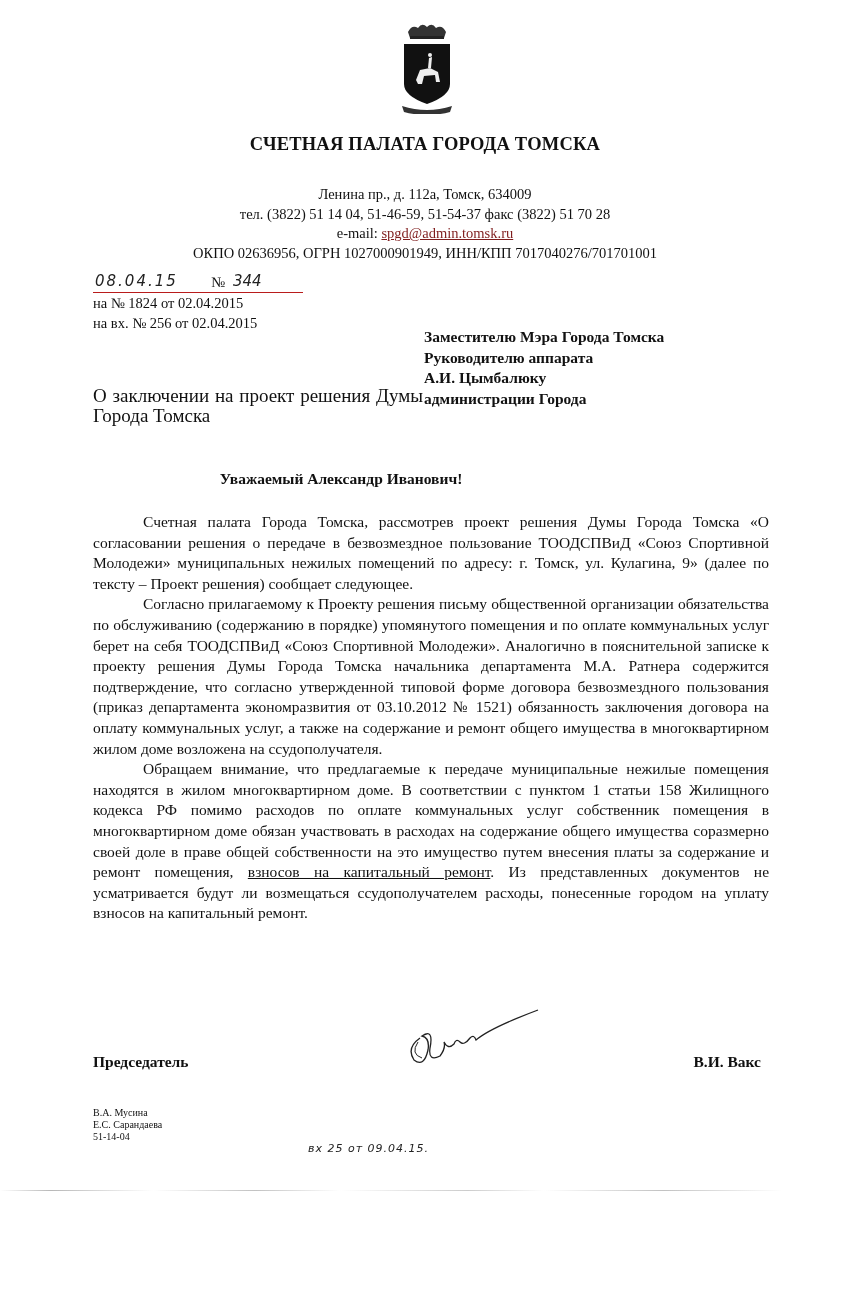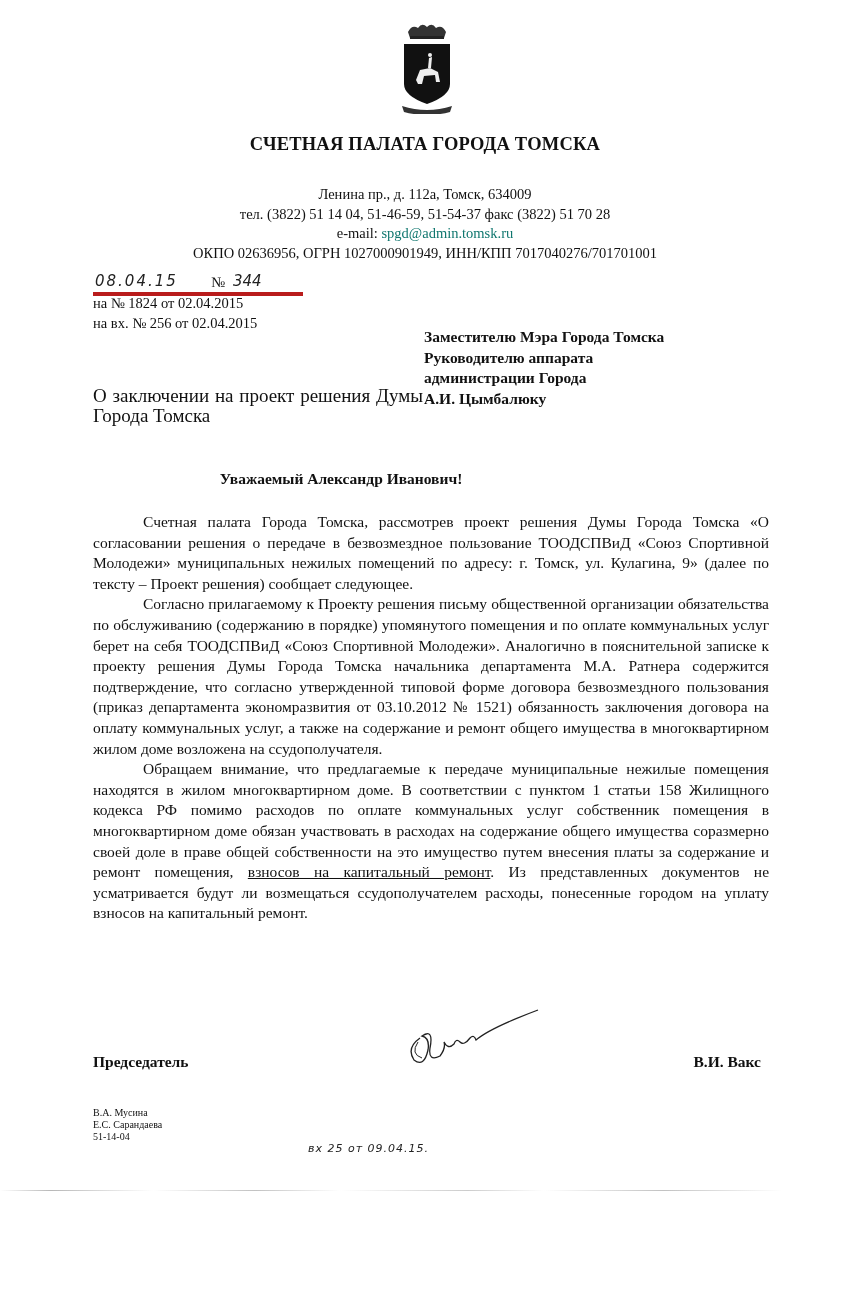--- a/index.html
+++ b/index.html
@@ -2,23 +2,23 @@
 <html><head>
 <meta charset="utf-8">
 <style>
   html, body { margin: 0; padding: 0; background: #ffffff; }
   body { width: 850px; height: 1300px; position: relative; overflow: hidden;
          font-family: "Liberation Serif", serif; color: #111; }
   .abs { position: absolute; }
   .emblem { left: 396px; top: 22px; width: 62px; height: 92px; }
   .org-title { left: 0; width: 850px; top: 134px; text-align: center; font-size: 18.5px; font-weight: bold; letter-spacing: 0.2px; }
   .header-line { left: 0; width: 850px; text-align: center; font-size: 14.5px; line-height: 20px; margin-top: 20px; }
-  .email-link { color: #0f766e; }
+  .email-link { text-decoration: underline; color: #7f1d1d; }
   .hand { font-family: "DejaVu Sans", sans-serif; font-style: italic; font-size: 15px; color: #222; }
-  .regline { left: 93px; top: 272px; width: 210px; height: 20px; border-bottom: 4px solid #b91c1c; }
+  .regline { left: 93px; top: 272px; width: 210px; height: 20px; border-bottom: 1px solid #b91c1c; }
   .reg-date { position: absolute; left: 2px; top: 0px; letter-spacing: 2px; }
   .reg-no-label { position: absolute; left: 118px; top: 2px; font-family: "Liberation Serif", serif; font-style: normal; font-size: 14.5px; }
   .reg-no { position: absolute; left: 140px; top: 0px; }
   .ref { left: 93px; font-size: 14.5px; line-height: 20px; }
   .addressee { left: 424px; top: 279px; font-size: 15.5px; font-weight: bold; line-height: 20.5px; margin-top: 48px; }
   .subject { left: 93px; top: 386px; width: 330px; font-size: 19px; line-height: 20px; text-align: justify; text-align-last: left; }
   .subject .l1 { display: block; text-align: justify; text-align-last: justify; }
   .greeting { left: 0; width: 682px; top: 470px; text-align: center; font-size: 15.5px; font-weight: bold; }
   .body-text { left: 93px; top: 512px; width: 676px; font-size: 15.5px; line-height: 20.6px; }
   .body-text p { margin: 0; text-indent: 50px; text-align: justify; }
@@ -58,22 +58,22 @@
   <span class="reg-date hand">08.04.15</span>
   <span class="reg-no-label">№</span>
   <span class="reg-no hand">344</span>
 </div>
 <div class="abs ref" style="top:293px">на  № 1824 от 02.04.2015</div>
 <div class="abs ref" style="top:313px">на вх. № 256 от 02.04.2015</div>
 
 <div class="abs addressee">
   <div>Заместителю Мэра Города Томска</div>
   <div>Руководителю аппарата</div>
+  <div>А.И. Цымбалюку</div>
   <div>администрации Города</div>
-  <div>А.И. Цымбалюку</div>
 </div>
 
 <div class="abs subject">
   <span class="l1">О заключении на проект решения Думы</span>
   <span>Города Томска</span>
 </div>
 
 <div class="abs greeting">Уважаемый Александр Иванович!</div>
 
 <div class="abs body-text">

